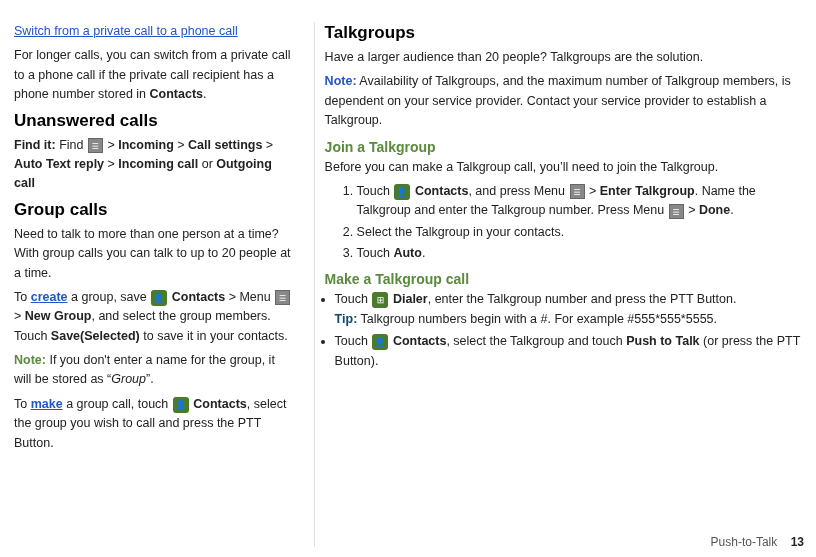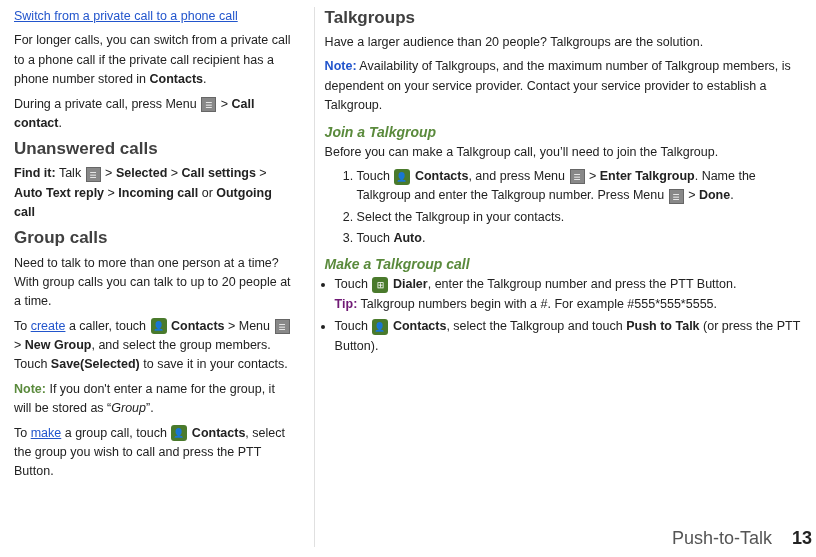--- a/index.html
+++ b/index.html
@@ -9,35 +9,35 @@
       font-family: Arial, sans-serif;
       font-size: 13px;
       color: #222;
       background: #fff;
       overflow: hidden;
     }
     .page-container {
       display: flex;
       width: 816px;
       height: 557px;
-      padding: 7px 14px 10px 14px;
+      padding: 22px 14px 10px 14px;
     }
     .left-col {
       width: 310px;
       padding-right: 18px;
     }
     .right-col {
       width: 506px;
       padding-left: 10px;
       border-left: 1px solid #e0e0e0;
     }
     h2.section-title {
       font-size: 17px;
       font-weight: bold;
-      color: #404040;
+      color: #000000;
       margin-bottom: 4px;
       line-height: 1.3;
     }
     p {
       font-size: 12.5px;
       line-height: 1.55;
       margin-bottom: 5px;
       color: #222;
     }
     .find-it {
@@ -94,32 +94,31 @@
       background: #888;
       border: 1px solid #666;
       vertical-align: middle;
       margin: 0 1px;
       font-size: 8px;
       text-align: center;
       line-height: 15px;
       color: #fff;
     }
     b { font-weight: bold; text-align: center; }
-    .link-blue { color: #2255cc; font-weight: normal; text-decoration: underline; }
+    .link-blue { color: #2255cc; font-weight: bold; text-decoration: underline; }
     .subsection-title {
       font-size: 14px;
       color: #5a8a3c;
       font-weight: bold;
       margin-top: 8px;
       margin-bottom: 3px;
-      font-style: italic;
     }
     .tip-label {
       font-weight: bold;
-      color: #701a75;
+      color: #0c4a6e;
     }
     ol {
       margin-left: 32px;
       margin-bottom: 5px;
     }
     ol li {
       font-size: 12.5px;
       line-height: 1.55;
       margin-bottom: 2px;
     }
@@ -129,22 +128,22 @@
       list-style: disc;
     }
     ul li {
       font-size: 12.5px;
       line-height: 1.55;
       margin-bottom: 3px;
     }
     .footer-bar {
       position: absolute;
       bottom: 8px;
-      right: 4px;
-      font-size: 18px;
+      right: 12px;
+      font-size: 12px;
       color: #555;
       padding-left: 20px;
     }
     .footer-bar .page-num {
       font-weight: bold;
       color: #222;
     }
     .top-link {
       color: #2255cc;
       text-decoration: underline;
@@ -162,43 +161,38 @@
   <div class="left-col">
 
     <p>
       <span class="top-link">Switch from a private call to a phone call</span>
     </p>
 
     <p>
       <span>For longer calls, you can switch from a private call to a phone call if the private call recipient has a phone number stored in </span><b>Contacts</b><span>.</span>
     </p>
 
-    <p>
-      <span>During a private call, press Menu</span>
-      <span class="menu-icon">☰</span>
-      <span> &gt; </span><b>Call contact</b><span>.</span>
-    </p>
 
     <h2 class="section-title">Unanswered calls</h2>
 
 
     <p class="find-it">
       <span class="label-bold">Find it:</span>
-      <span> Talk</span>
+      <span> Find</span>
       <span class="menu-icon">☰</span>
-      <span> &gt; </span><b>Selected</b><span> &gt; </span><b>Call settings</b><span> &gt; </span><b>Auto Text reply</b><span> &gt; </span><b>Incoming call</b><span> or </span><b>Outgoing call</b>
+      <span> &gt; </span><b>Incoming</b><span> &gt; </span><b>Call settings</b><span> &gt; </span><b>Auto Text reply</b><span> &gt; </span><b>Incoming call</b><span> or </span><b>Outgoing call</b>
     </p>
 
     <h2 class="section-title">Group calls</h2>
 
     <p>Need to talk to more than one person at a time? With group calls you can talk to up to 20 people at a time.</p>
 
 
     <p>
-      To <span class="link-blue">create</span><span> a caller, touch</span>
+      To <span class="link-blue">create</span><span> a group, save</span>
       <span class="contacts-icon">👤</span>
       <b>Contacts</b><span> &gt; Menu</span>
       <span class="menu-icon">☰</span>
       <span> &gt;</span>
       <b>New Group</b><span>, and select the group members. Touch </span><b>Save(Selected)</b><span> to save it in your contacts.</span>
     </p>
 
     <p class="note">
       <span class="note-label">Note:</span><span> If you don't enter a name for the group, it will be stored as “</span><span class="group-label">Group</span><span>”.</span>
     </p>

